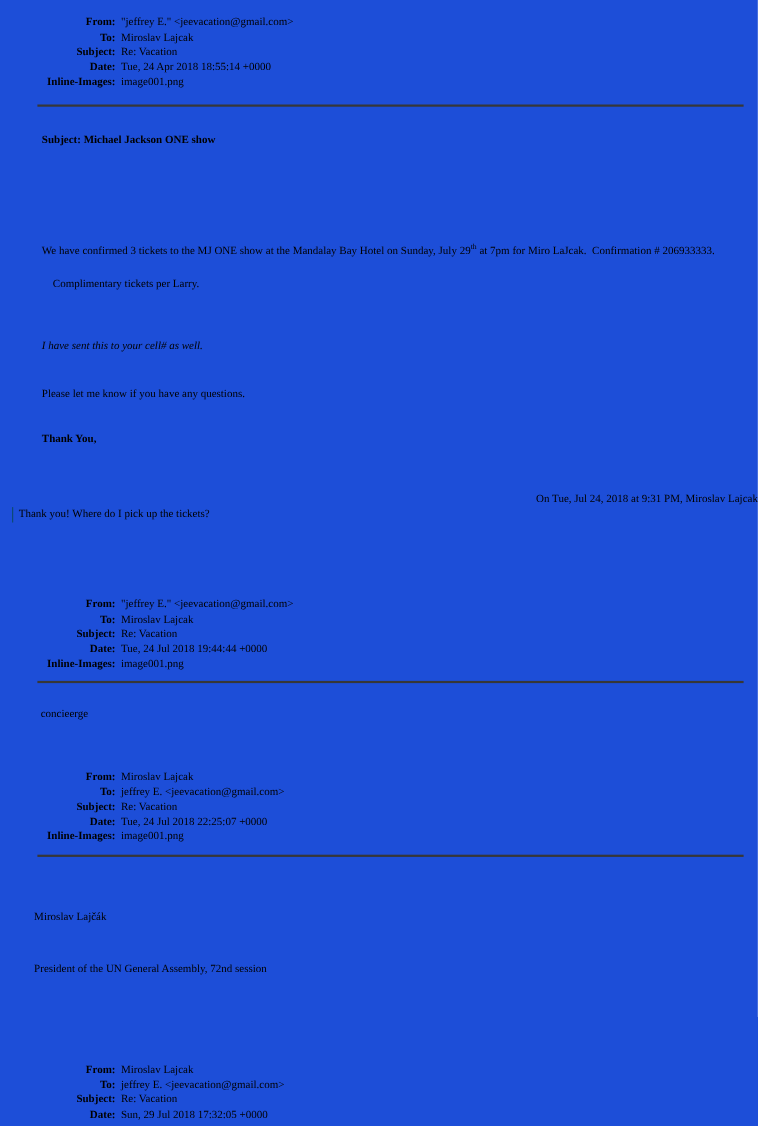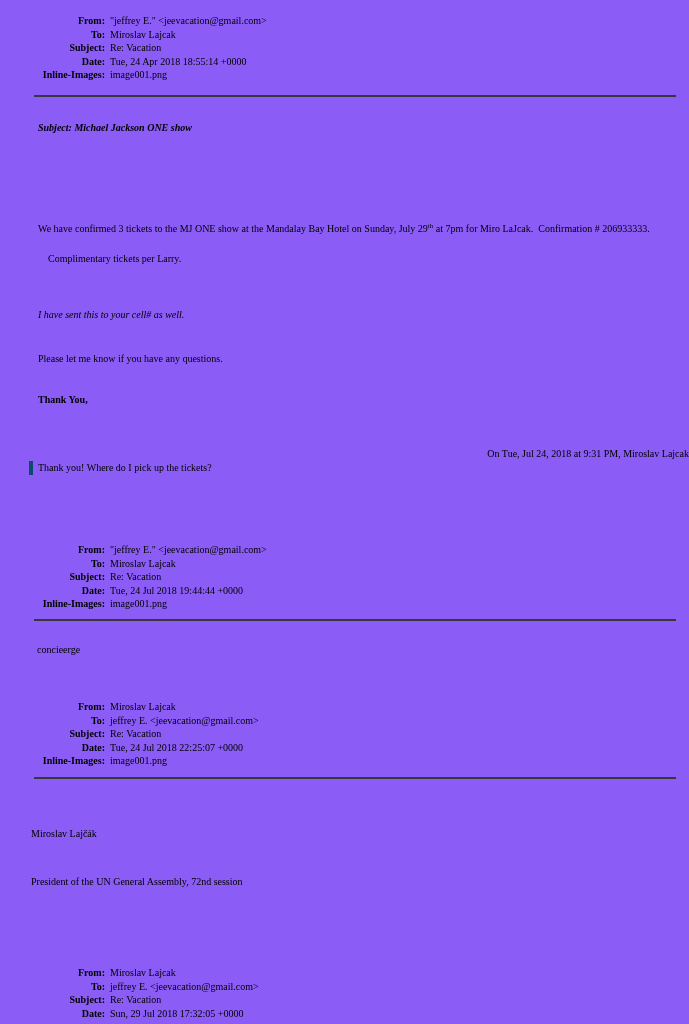--- a/index.html
+++ b/index.html
@@ -1,45 +1,45 @@
 <!DOCTYPE html>
 <html><head>
 <meta charset="utf-8">
 <style>
   html, body { margin: 0; padding: 0; background: #ffffff; }
   .page {
     position: relative;
     width: 689px;
     height: 1024px;
-    background: #8b5cf6;
+    background: #1d4ed8;
     color: #000000;
     font-family: "Liberation Serif", serif;
     font-size: 10px;
     overflow: hidden;
     box-sizing: border-box;
     padding-top: 14px;
   }
   
   .hdr { margin-left: 30px; }
   .hdr-row { display: flex; line-height: 13.6px; }
   .hdr-lbl { width: 75px; text-align: right; font-weight: bold; flex: none; white-space: pre; }
   .hdr-val { margin-left: 5px; white-space: pre-wrap; }
   
   hr.sep { border: 0; border-top: 2px solid #373737; margin: 13px 13px 0 34px; height: 0; }
   hr.sep2 { margin-top: 8px; }
   hr.sep3 { margin-top: 9px; }
   
   .t { white-space: pre-wrap; line-height: 15px; }
-  .fwd-subject { margin: 24px 0 0 38px; font-weight: bold; line-height: 14px; font-style: italic; }
+  .fwd-subject { margin: 24px 0 0 38px; font-weight: bold; line-height: 14px; }
   .p1 { margin: 86px 10px 0 38px; }
   .p2 { margin: 26px 0 0 38px; font-style: italic; }
   .p3 { margin: 29px 0 0 38px; }
   .p4 { margin: 26px 0 0 38px; font-weight: bold; }
   .attribution { margin: 40px 0 0 44px; line-height: 14px; white-space: pre-wrap; text-align: right; }
-  .quote { margin-left: 29px; border-left: 4px solid #0c4a6e; padding-left: 5px; line-height: 14px; white-space: pre-wrap; }
+  .quote { margin-left: 11px; border-left: 1px solid #0c4a6e; padding-left: 5px; line-height: 14px; white-space: pre-wrap; }
   .hdr-2 { margin-top: 68px; }
   .body2 { margin: 21px 0 0 37px; }
   .hdr-3 { margin-top: 43px; }
   .body3 { margin: 16px 0 0 31px; }
   .sig3 { margin: 15px 0 0 31px; line-height: 16px; white-space: pre-wrap; }
   .hdr-4 { margin-top: 44px; }
   sup.ord { font-size: 7px; line-height: 0; vertical-align: super; }
 </style>
 </head>
 <body>

